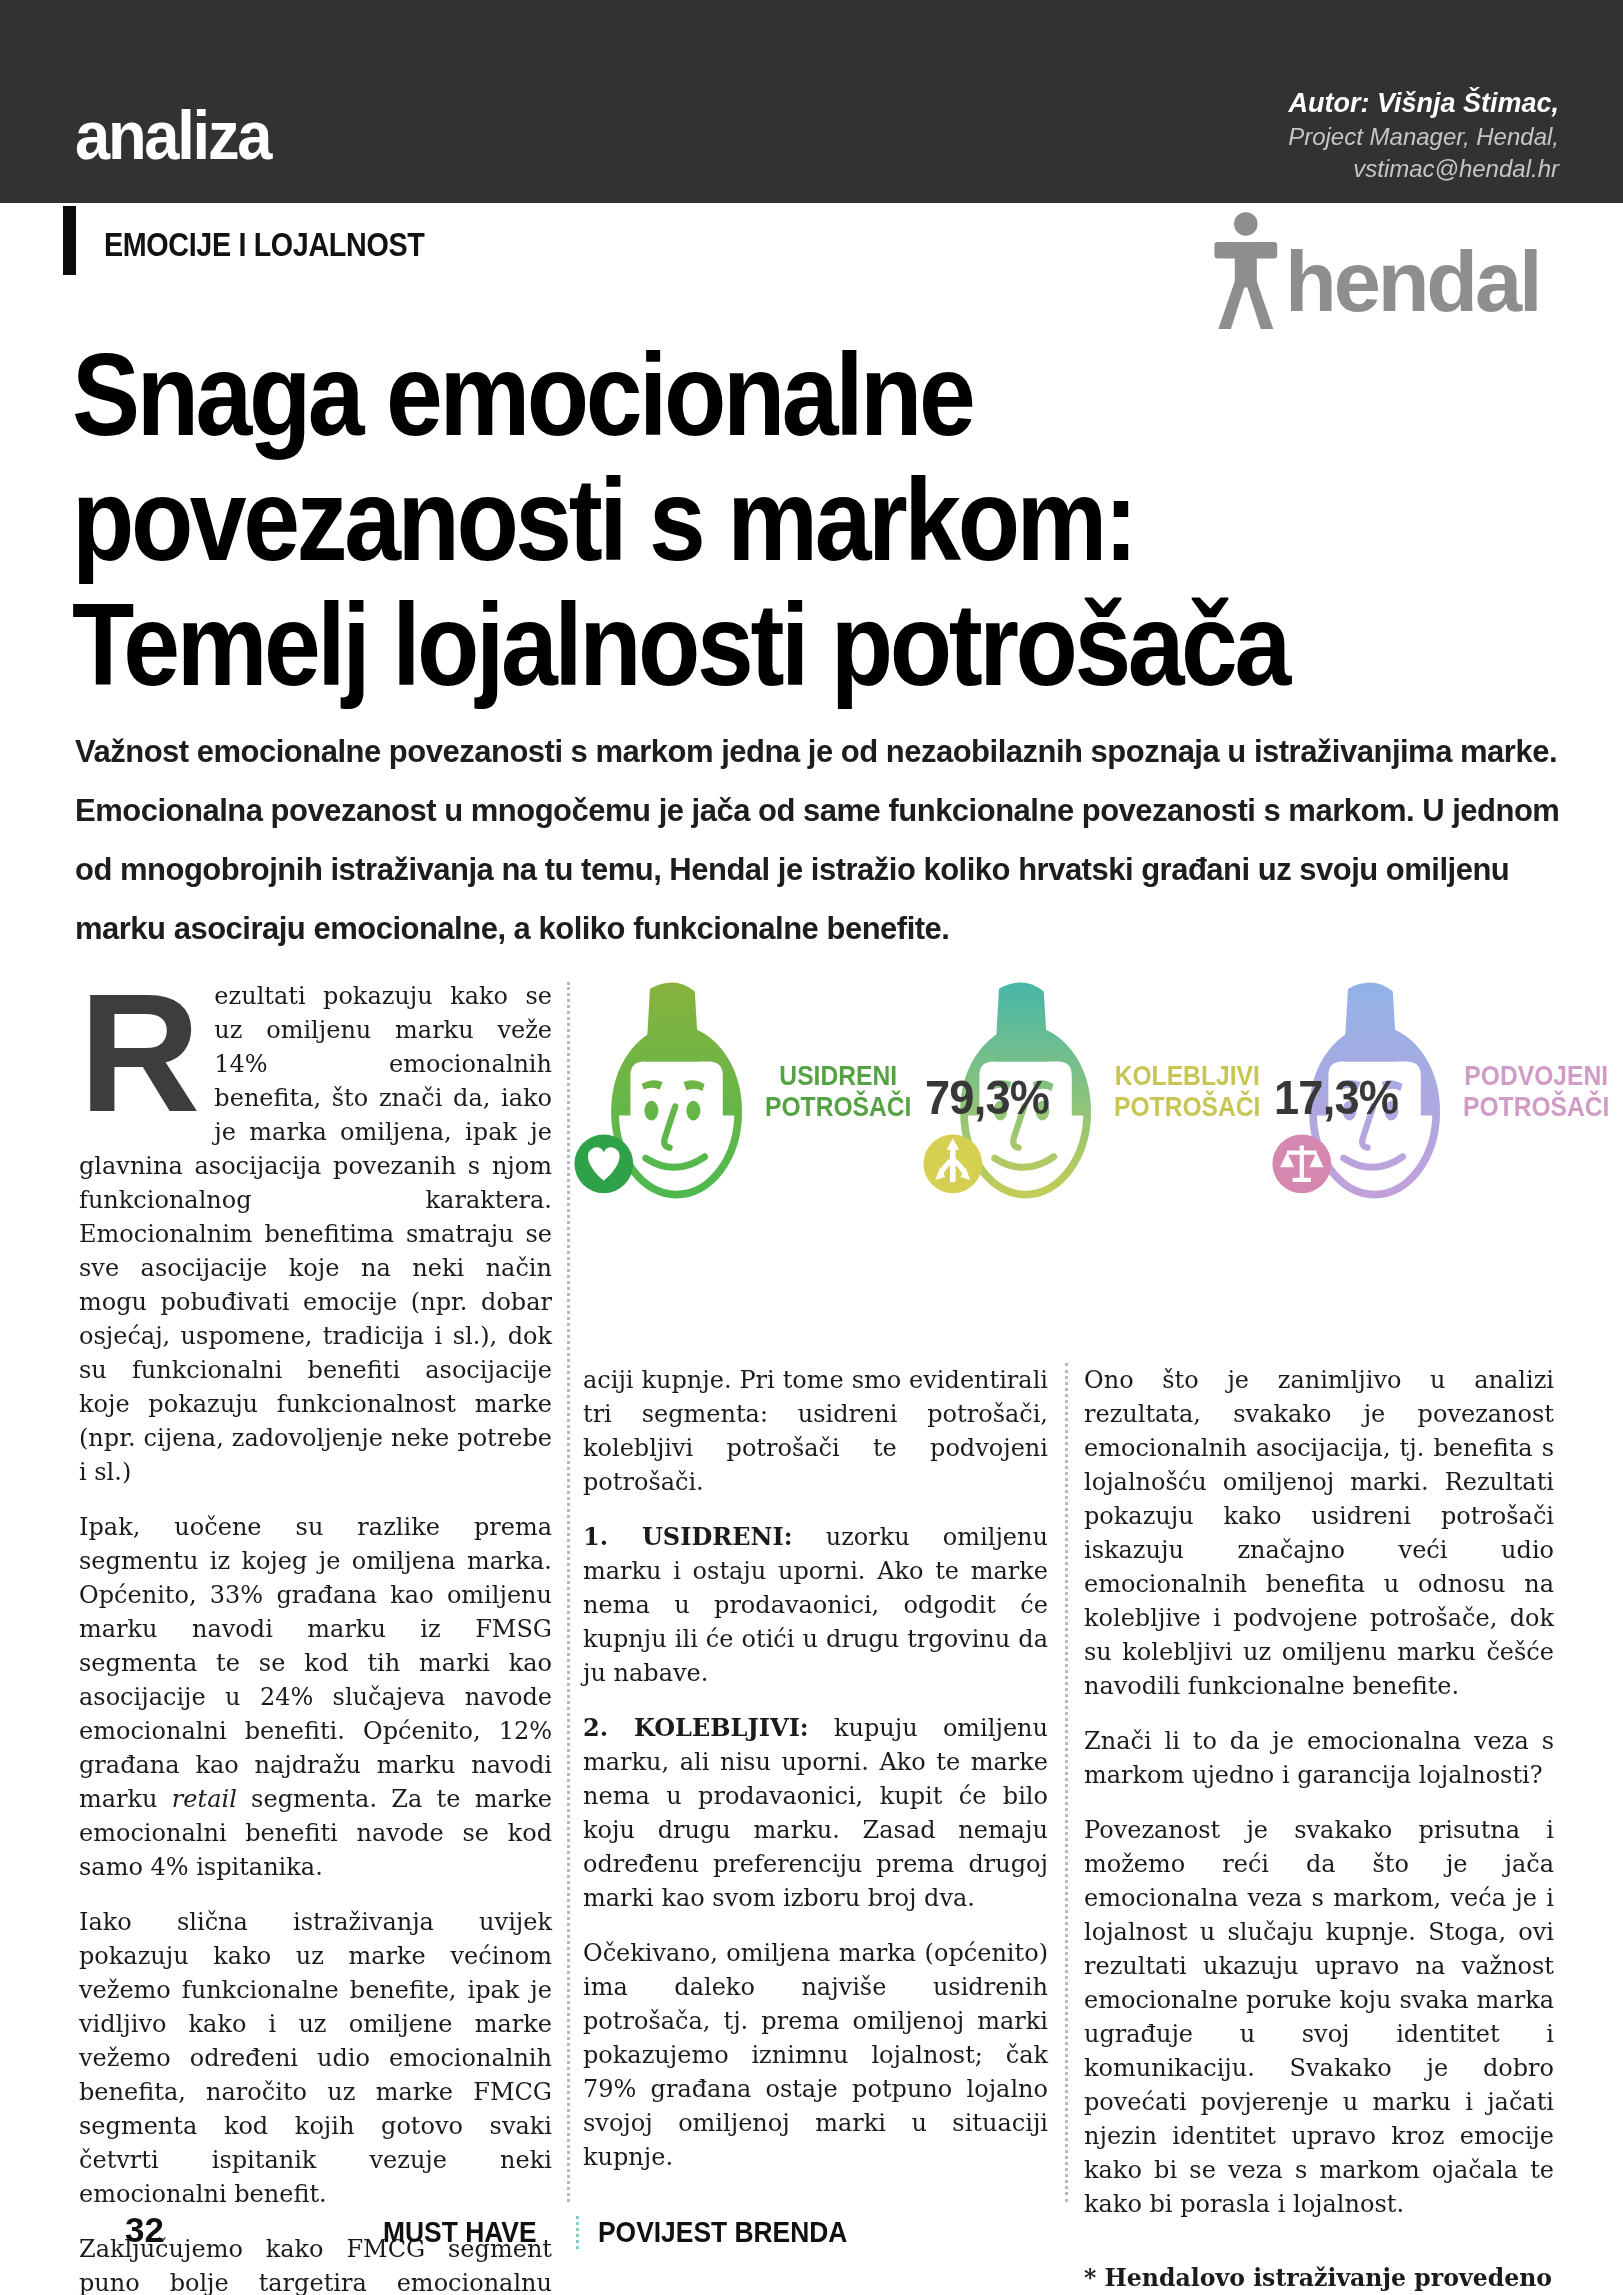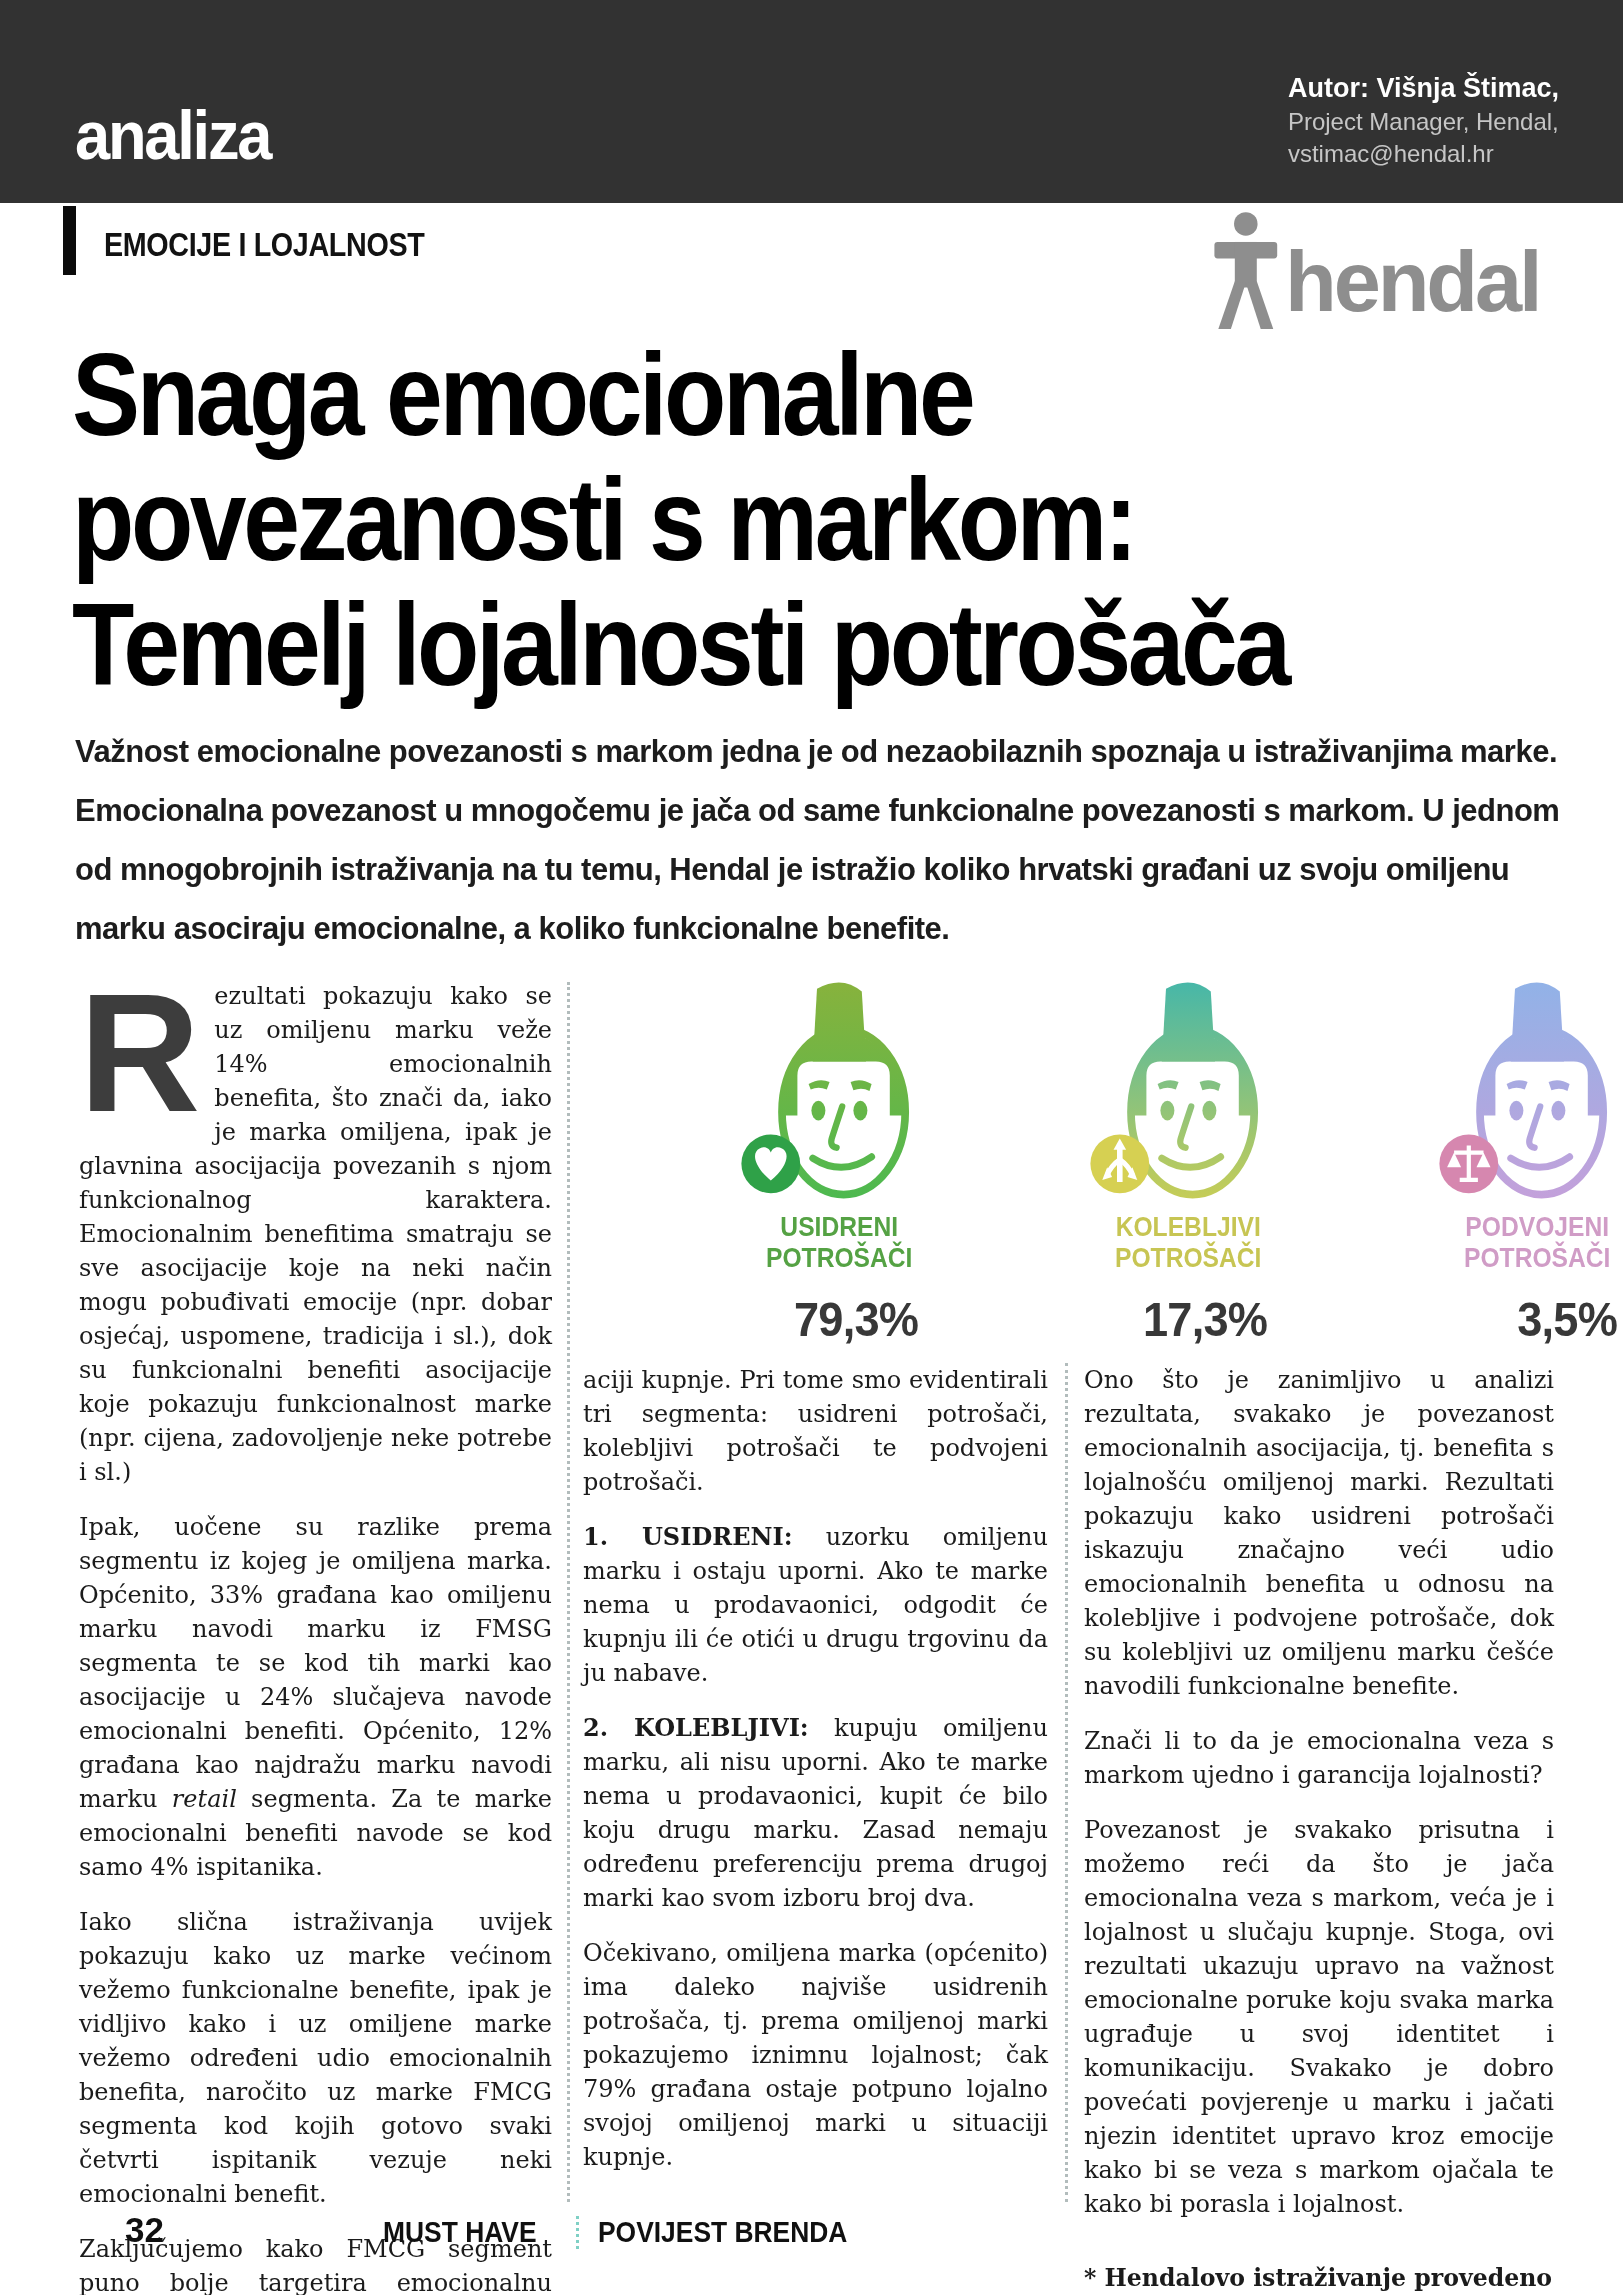--- a/index.html
+++ b/index.html
@@ -3,21 +3,21 @@
 <meta charset="utf-8">
 <style>
   html,body{margin:0;padding:0;background:#e8e8e8;}
   .page{position:relative;width:1623px;height:2295px;background:#ffffff;overflow:hidden;
         font-family:"Liberation Sans","DejaVu Sans",sans-serif;}
 
   
   .header{position:absolute;left:0;top:0;width:1623px;height:203px;background:#323232;}
   .brand{position:absolute;left:75px;top:96px;font-size:68px;font-weight:bold;color:#ffffff;
          letter-spacing:-2.4px;transform:scaleX(.93);transform-origin:left top;}
-  .author{position:absolute;right:64px;top:71px;}
+  .author{position:absolute;right:64px;top:86px;text-align:right;font-style:italic;}
   .author .l1{font-size:27px;font-weight:bold;color:#ffffff;line-height:35px;}
   .author .l2,.author .l3{font-size:24px;color:#c6c6c6;line-height:32px;}
 
   
   .accent-bar{position:absolute;left:63px;top:206px;width:13.4px;height:69px;background:#0b0b0b;}
   .kicker{position:absolute;left:104px;top:226px;font-size:33px;font-weight:bold;color:#121212;
           letter-spacing:-0.4px;transform:scaleX(.87);transform-origin:left top;white-space:nowrap;}
   .logo{position:absolute;left:1208px;top:209px;width:355px;height:124px;}
 
   
@@ -40,21 +40,21 @@
            font-size:168px;line-height:132px;color:#3d3d3d;margin:7.9px 14px 0 0;}
   .lead{font-weight:bold;}
   .footnote{margin-top:41px;font-weight:bold;font-size:23.6px;line-height:32px;
             padding-left:27px;text-indent:-27px;text-align:left;}
 
   .divider-1{position:absolute;left:567px;top:982px;height:1220px;border-left:3.1px dotted #b2bcbc;}
   .divider-2{position:absolute;left:1065px;top:1363px;height:839px;border-left:3.1px dotted #b2bcbc;}
 
   
   .faces{position:absolute;left:573px;top:972px;width:1050px;display:flex;}
-  .face-cell{width:349px;display:flex;flex-direction:column;align-items:flex-end;}
+  .face-cell{width:349px;display:flex;flex-direction:row;align-items:center;}
   .face-mount svg{width:182px;height:231px;display:block;}
   .seg-label{margin-top:7.9px;text-align:center;font-weight:bold;font-size:28px;line-height:31px;
              letter-spacing:0;transform:scaleX(.88);}
   .seg-value{margin-top:19px;font-size:48px;font-weight:bold;color:#383838;
              transform:scaleX(.94);letter-spacing:-0.8px;}
 
   
   .page-num{position:absolute;left:77px;top:2210px;font-size:35px;font-weight:bold;color:#101010;margin-left:48px;}
   .footer-center{position:absolute;left:383px;top:2215px;display:flex;align-items:center;gap:19px;}
   .footer-brand,.footer-section{font-size:30px;font-weight:bold;color:#101010;white-space:nowrap;

